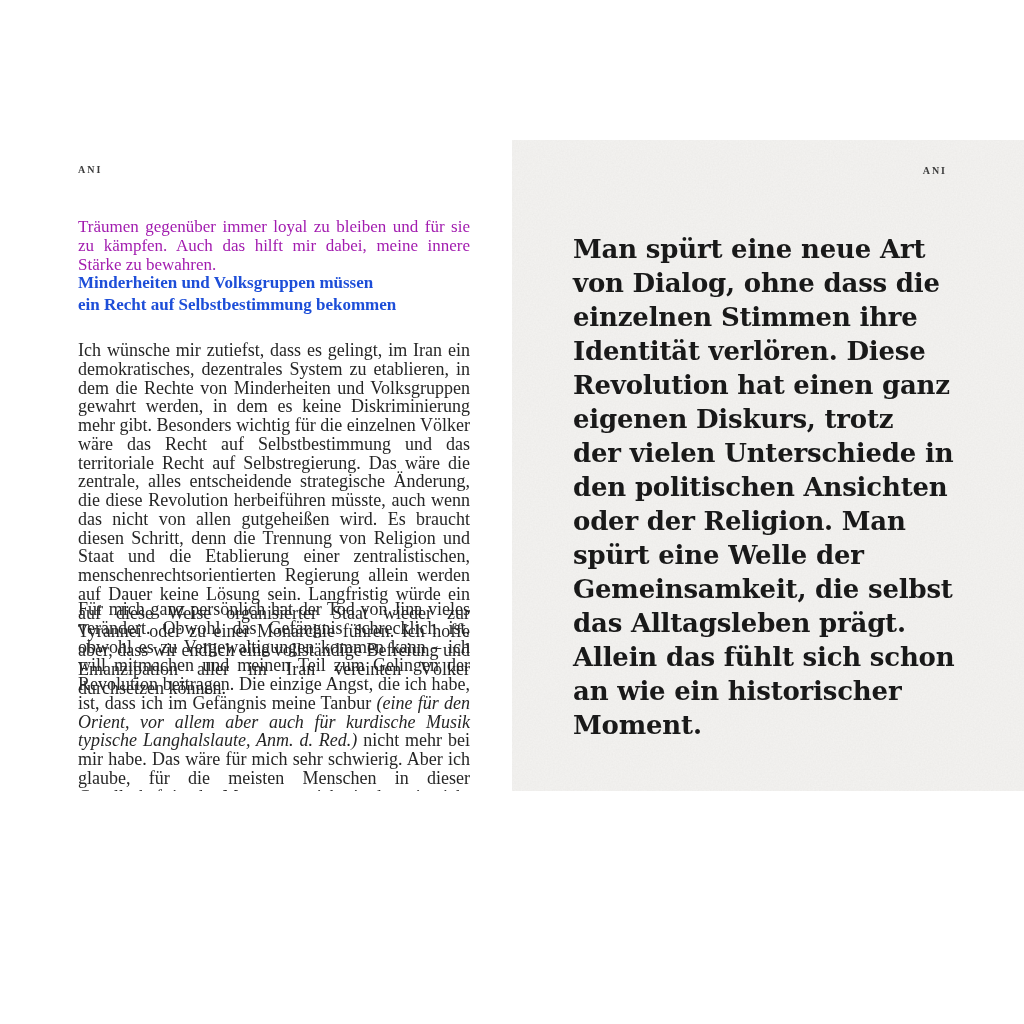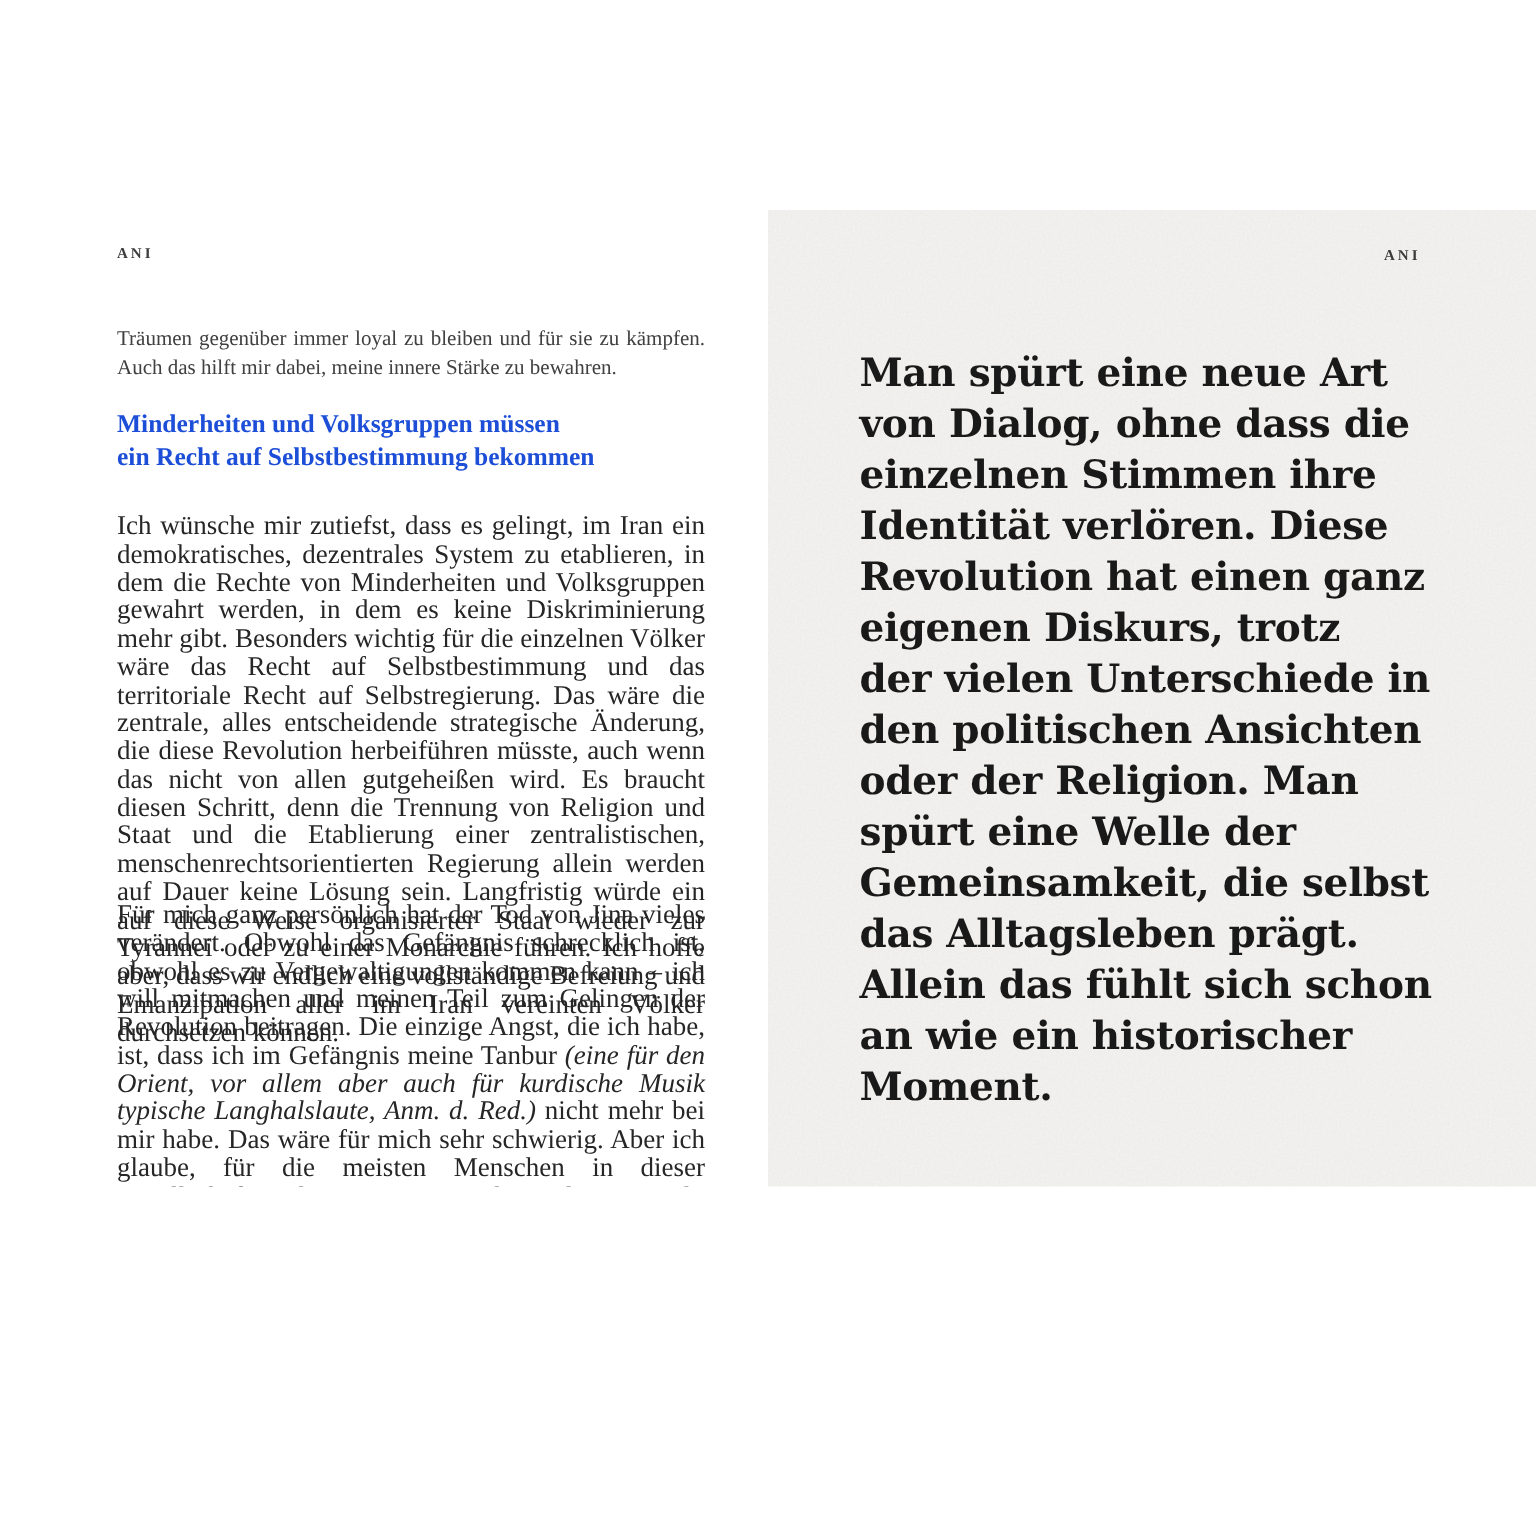--- a/index.html
+++ b/index.html
@@ -28,24 +28,24 @@
   .running-header {
     font-family: "Liberation Serif", serif;
     font-weight: bold;
     font-size: 10px;
     letter-spacing: 2px;
     color: #3c3c3c;
   }
   .lp-header { top: 164px; }
   .intro {
     top: 218px;
-    font-size: 14px;
+    font-size: 17px;
     line-height: 18.8px;
     text-align: justify;
-    color: #404040;
+    color: #a21caf;
   }
   .section-heading {
     top: 272px;
     font-family: "Liberation Serif", serif;
     font-weight: bold;
     font-size: 17px;
     line-height: 21.5px;
     color: #1d4ed8;
     white-space: pre-line;
   }

